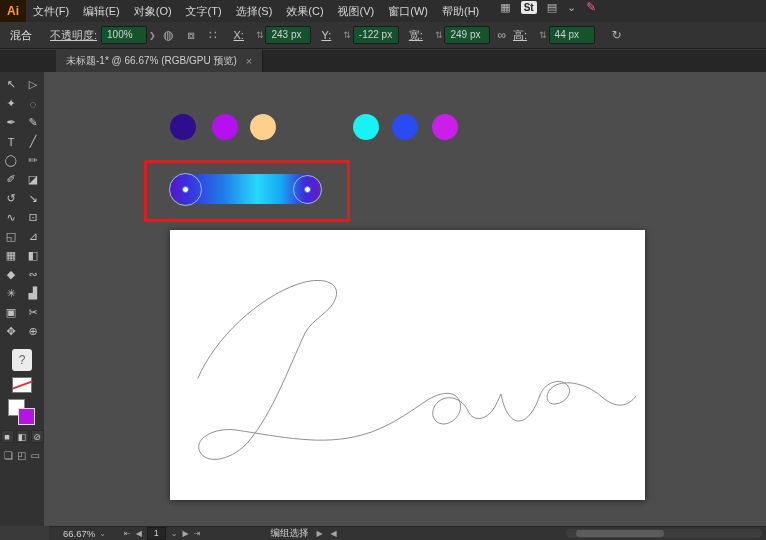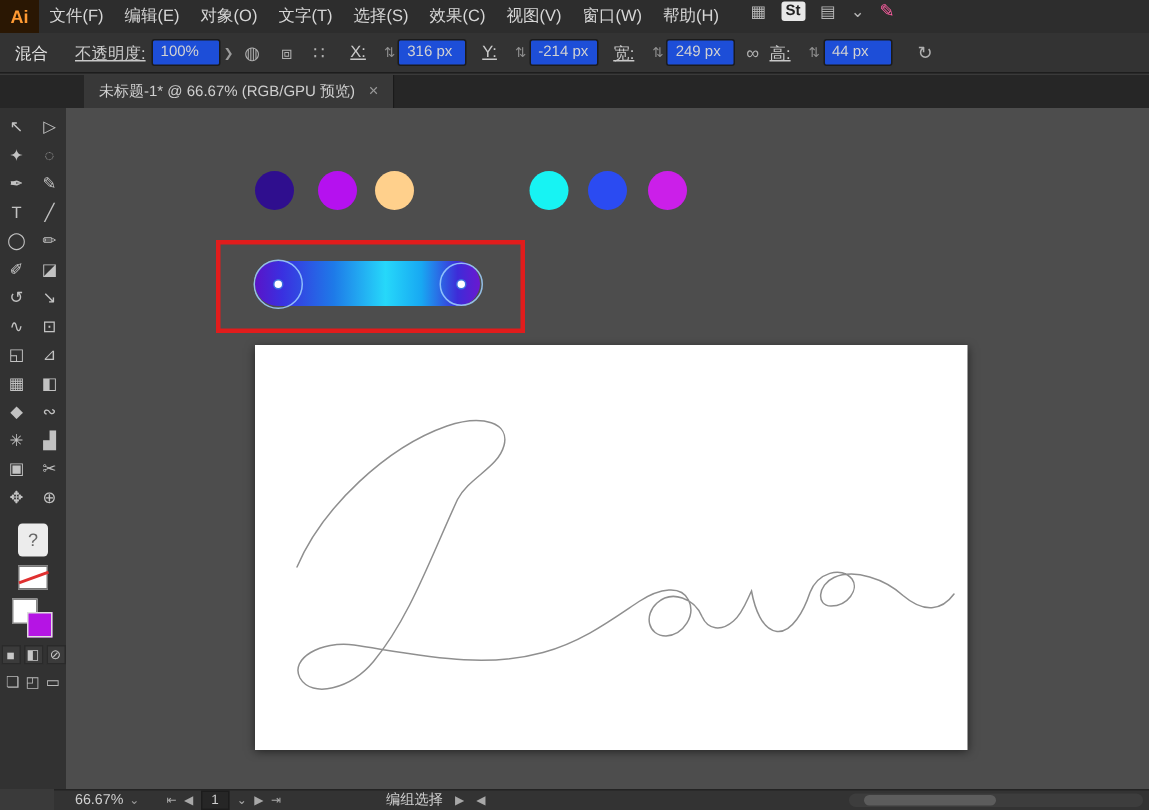--- a/index.html
+++ b/index.html
@@ -16,21 +16,21 @@
   .mb-icon{color:#b5b5b5;font-size:11px;}
   .st-badge{background:#e8e8e8;color:#222;font-size:10px;font-weight:bold;padding:1px 3px;border-radius:2px;}
   .brush-icon{color:#ff5fa2;font-size:12px;}
 
   
   .controlbar{position:absolute;left:0;top:22px;right:0;height:27px;background:#333333;
               border-bottom:1px solid #1d1d1d;display:flex;align-items:center;
               font-size:11px;color:#c9c9c9;padding-left:10px;box-sizing:border-box;}
   .cb-mode{color:#e2e2e2;margin-right:18px;}
   .cb-label{margin-right:4px;white-space:nowrap;text-decoration:underline;}
-  .cb-box{background:#1d4ed8;border:1px solid #1b1b1b;border-radius:2px;color:#d2d2d2;
+  .cb-box{background:#14532d;border:1px solid #1b1b1b;border-radius:2px;color:#d2d2d2;
           font-size:10px;height:16px;line-height:16px;padding:0 5px;min-width:34px;text-align:left;}
   .cb-stepper{color:#8f8f8f;font-size:9px;margin:0 2px 0 8px;}
   .cb-icon{color:#b0b0b0;font-size:12px;margin:0 7px;}
   .cb-chev{color:#9a9a9a;font-size:8px;margin-left:2px;}
   .cb-gap{width:10px;}
 
   
   .tabbar{position:absolute;left:0;top:50px;right:0;height:22px;background:#262626;
           border-bottom:1px solid #1a1a1a;display:flex;align-items:flex-end;}
   .tab{margin-left:56px;height:22px;background:#383838;border-right:1px solid #1a1a1a;
@@ -67,21 +67,21 @@
   .ring-right{left:249px;top:103px;width:27px;height:27px;}
   .anchor-dot{position:absolute;width:5px;height:5px;border-radius:50%;background:#fff;
               border:1px solid #3b6fe0;}
   .dot-left{left:138px;top:114px;}
   .dot-right{left:260px;top:114px;}
   .artboard{position:absolute;left:126px;top:158px;width:475px;height:270px;background:#ffffff;
             box-shadow:0 1px 6px rgba(0,0,0,.55);}
   .artboard svg{display:block;}
 
   
-  .statusbar{position:absolute;left:36px;right:0;bottom:0;height:14px;background:#333333;
+  .statusbar{position:absolute;left:49px;right:0;bottom:0;height:14px;background:#333333;
              border-top:1px solid #232323;display:flex;align-items:center;
              font-size:9.5px;color:#bdbdbd;padding-left:14px;box-sizing:border-box;}
   .sb-zoom{color:#d0d0d0;}
   .sb-chev{font-size:8px;color:#9a9a9a;margin:0 6px 0 4px;}
   .sb-nav{display:flex;align-items:center;gap:5px;margin-left:12px;font-size:8px;color:#a8a8a8;}
   .sb-page{background:#262626;border:1px solid #1c1c1c;color:#cfcfcf;font-size:9px;
            padding:0 6px;height:11px;line-height:11px;}
   .sb-tool{margin-left:70px;color:#cfcfcf;font-size:9.5px;text-align:right;}
   .sb-arr{font-size:8px;color:#a8a8a8;margin-left:8px;}
   .sb-scroll{position:absolute;right:4px;bottom:2px;width:196px;height:9px;background:#3d3d3d;
@@ -117,25 +117,25 @@
     <span class="cb-mode">混合</span>
     <span class="cb-label">不透明度:</span>
     <span class="cb-box">100%</span>
     <span class="cb-chev">❯</span>
     <span class="cb-icon">◍</span>
     <span class="cb-icon">⧈</span>
     <span class="cb-icon">∷</span>
     <span class="cb-gap"></span>
     <span class="cb-label">X:</span>
     <span class="cb-stepper">⇅</span>
-    <span class="cb-box">316 px</span>
+    <span class="cb-box">243 px</span>
     <span class="cb-gap"></span>
     <span class="cb-label">Y:</span>
     <span class="cb-stepper">⇅</span>
-    <span class="cb-box">-214 px</span>
+    <span class="cb-box">-122 px</span>
     <span class="cb-gap"></span>
     <span class="cb-label">宽:</span>
     <span class="cb-stepper">⇅</span>
     <span class="cb-box">249 px</span>
     <span class="cb-icon">∞</span>
     <span class="cb-label">高:</span>
     <span class="cb-stepper">⇅</span>
     <span class="cb-box">44 px</span>
     <span class="cb-gap"></span>
     <span class="cb-icon">↻</span>

